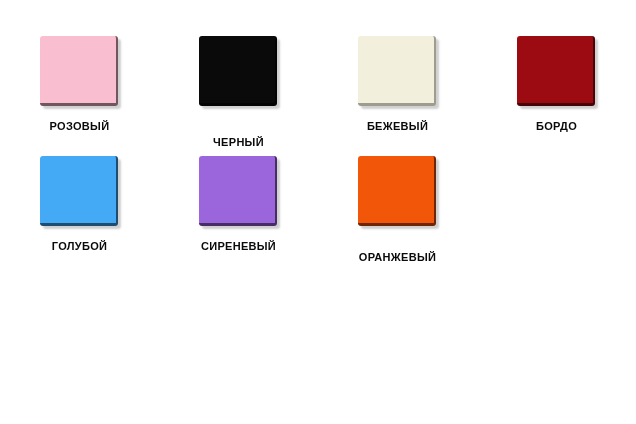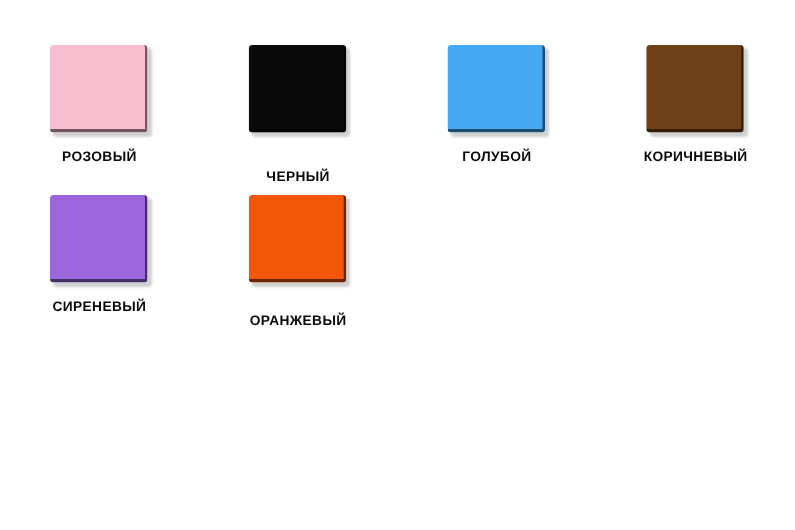--- a/index.html
+++ b/index.html
@@ -103,38 +103,44 @@
       <div class="swatch-label" style="color: rgb(10, 10, 10);">РОЗОВЫЙ</div>
     </div>
 
     <div class="swatch-cell">
       <div class="swatch-chip-wrap">
         <div class="swatch-chip" style="background-color: rgb(10, 10, 10);"></div>
       </div>
       <div class="swatch-label" style="color: rgb(10, 10, 10); margin-top: 28px;">ЧЕРНЫЙ</div>
     </div>
 
+    <div class="swatch-cell">
+      <div class="swatch-chip-wrap">
+        <div class="swatch-chip light-edge" style="background-color: rgb(242, 240, 220);"></div>
+      </div>
+      <div class="swatch-label" style="color: rgb(10, 10, 10);">БЕЖЕВЫЙ</div>
+    </div>
 
 
+    <div class="swatch-cell">
+      <div class="swatch-chip-wrap">
+        <div class="swatch-chip" style="background-color: rgb(156, 10, 18);"></div>
+      </div>
+      <div class="swatch-label" style="color: rgb(10, 10, 10);">БОРДО</div>
+    </div>
 
     <div class="swatch-cell">
       <div class="swatch-chip-wrap">
         <div class="swatch-chip" style="background-color: rgb(68, 170, 245);"></div>
       </div>
       <div class="swatch-label" style="color: rgb(10, 10, 10);">ГОЛУБОЙ</div>
     </div>
 
 
 
-    <div class="swatch-cell">
-      <div class="swatch-chip-wrap">
-        <div class="swatch-chip" style="background-color: rgb(110, 66, 22);"></div>
-      </div>
-      <div class="swatch-label" style="color: rgb(10, 10, 10);">КОРИЧНЕВЫЙ</div>
-    </div>
 
     <div class="swatch-cell">
       <div class="swatch-chip-wrap">
         <div class="swatch-chip" style="background-color: rgb(155, 102, 220);"></div>
       </div>
       <div class="swatch-label" style="color: rgb(10, 10, 10);">СИРЕНЕВЫЙ</div>
     </div>
 
 
     <div class="swatch-cell">

